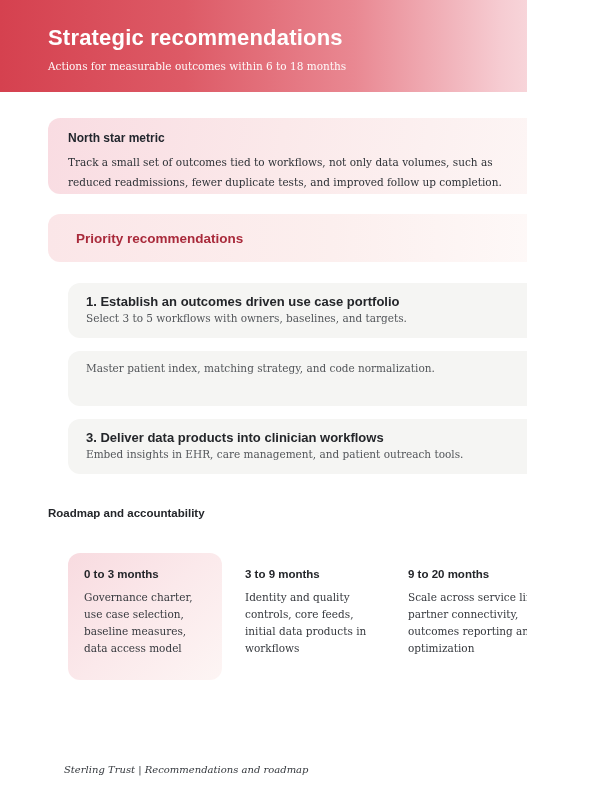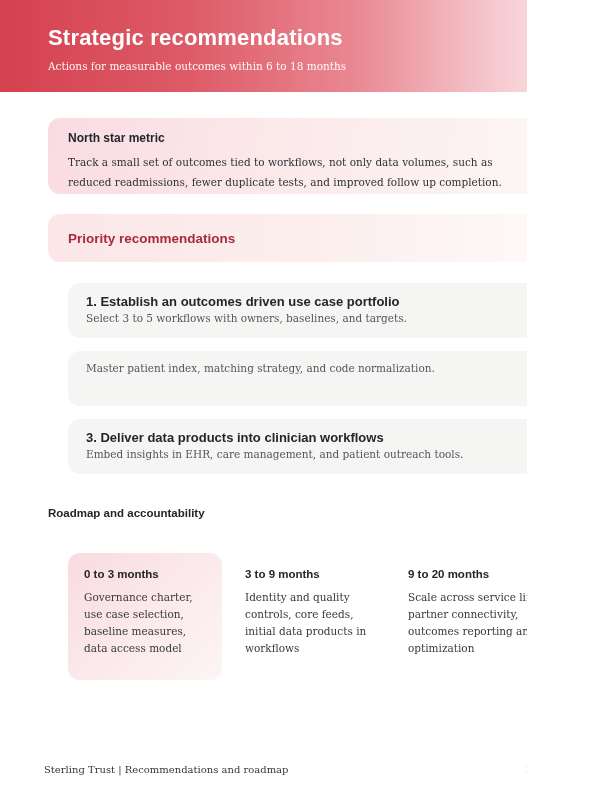--- a/index.html
+++ b/index.html
@@ -44,21 +44,21 @@
   }
 
   
   .priority-banner {
     position:absolute; left:48px; top:214px; width:516px; height:48px;
     box-sizing:border-box; border-radius:12px; padding-left:20px;
     display:flex; align-items:center;
     background:linear-gradient(90deg,#fbe6e8 0%, #fcefee 55%, #fefaf9 100%);
   }
   .priority-heading {
-    margin:0; font-size:13.5px; font-weight:bold; color:#a92a3b;
+    margin:8px; font-size:13.5px; font-weight:bold; color:#a92a3b;
   }
 
   
   .cards { position:absolute; left:68px; top:283px; width:476px; }
   .card {
     box-sizing:border-box; width:476px; height:55px;
     background:#f5f5f3; border-radius:12px;
     padding:11px 18px 0; margin-bottom:13px;
   }
   .card-title { margin:0 0 3px; font-size:13px; font-weight:bold; color:#24262a; }
@@ -97,23 +97,23 @@
     font-size:11.5px; font-weight:bold; color:#ffffff;
   }
   .next-step-desc {
     width:378px; flex:none;
     font-family:"DejaVu Serif", serif; font-size:10.5px; line-height:14px;
     color:#ffffff;
   }
 
   
   .footer {
-    position:absolute; left:44px; top:764px; width:516px;
+    position:absolute; left:64px; top:764px; width:516px;
     display:flex; justify-content:space-between;
-    font-family:"DejaVu Serif", serif; font-size:10px; color:#33373c;
+    font-family:"DejaVu Serif", serif; font-size:10px; color:#33373c;font-style:italic;
   }
 </style>
 </head>
 <body>
 
 <div class="page">
 
   <div class="header">
     <h1 class="header-title">Strategic recommendations</h1>
     <div class="header-subtitle">Actions for measurable outcomes within 6 to 18 months</div>

